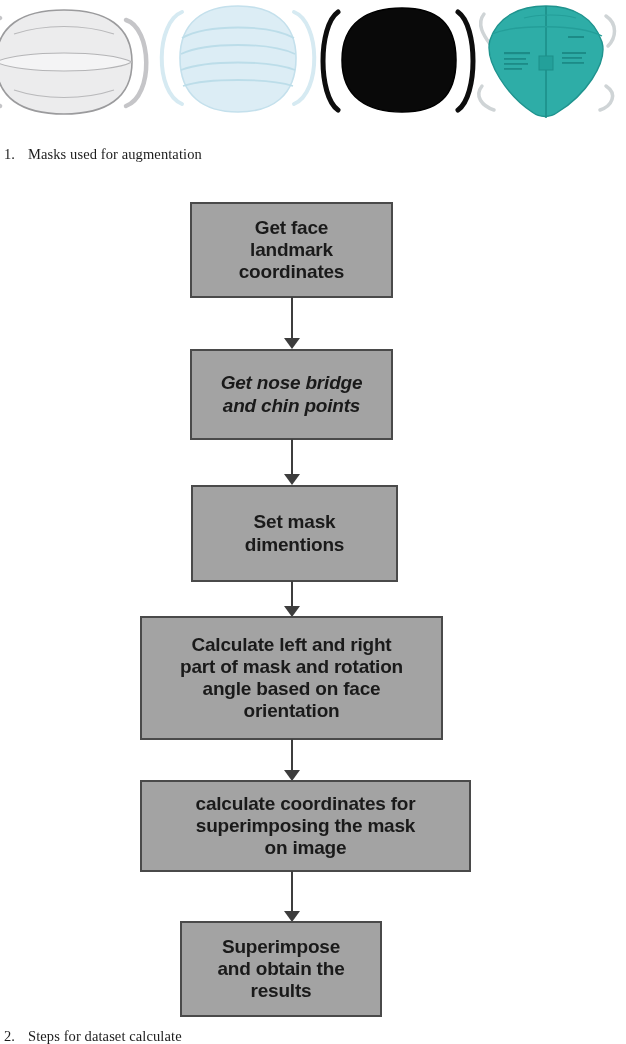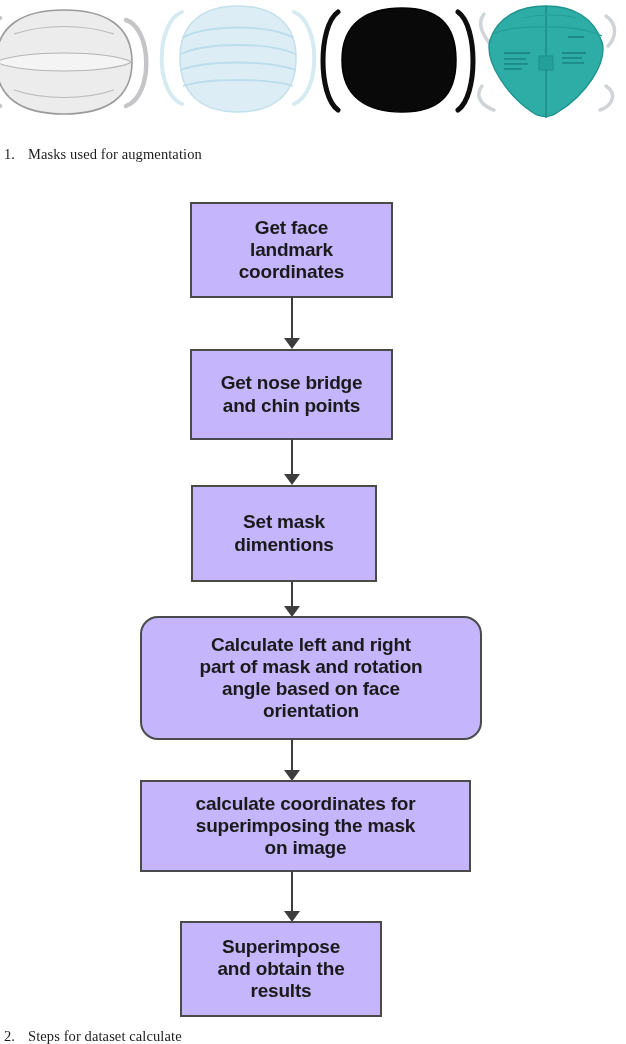--- a/index.html
+++ b/index.html
@@ -50,21 +50,21 @@
   #flowchart {
     position: absolute;
     left: 0; top: 190px;
     width: 626px;
     height: 840px;
   }
   .flow-box {
     position: absolute;
     box-sizing: border-box;
     border: 2px solid #4a4a4a;
-    background: #c4b5fd;
+    background: #a3a3a3;
     display: flex;
     align-items: center;
     justify-content: center;
     text-align: center;
     color: #1a1a1a;
     font-family: "Liberation Sans", "DejaVu Sans", sans-serif;
     font-weight: 700;
     font-size: 19px;
     line-height: 1.16;
     letter-spacing: -0.2px;
@@ -171,41 +171,41 @@
     <span class="box-text">Get face
 landmark
 coordinates</span>
   </div>
 
   <div class="connector" style="left:282px; top:107px; height:52px;">
     <span class="stem" style="height:41px;"></span>
     <span class="head" style="top:41px;"></span>
   </div>
 
-  <div class="flow-box" style="left:190px; top:159px; width:203px; height:91px;">
+  <div class="flow-box" style="left:190px; top:159px; width:203px; height:91px;font-style:italic;">
     <span class="box-text">Get nose bridge
 and chin points</span>
   </div>
 
   <div class="connector" style="left:282px; top:249px; height:46px;">
     <span class="stem" style="height:35px;"></span>
     <span class="head" style="top:35px;"></span>
   </div>
 
-  <div class="flow-box" style="left:191px; top:295px; width:186px; height:97px;">
+  <div class="flow-box" style="left:191px; top:295px; width:207px; height:97px;">
     <span class="box-text">Set mask
 dimentions</span>
   </div>
 
   <div class="connector" style="left:282px; top:391px; height:36px;">
     <span class="stem" style="height:25px;"></span>
     <span class="head" style="top:25px;"></span>
   </div>
 
-  <div class="flow-box" style="left:140px; top:426px; width:342px; height:124px;border-radius:18px;">
+  <div class="flow-box" style="left:140px; top:426px; width:303px; height:124px;">
     <span class="box-text">Calculate left and right
 part of mask and rotation
 angle based on face
 orientation</span>
   </div>
 
   <div class="connector" style="left:282px; top:549px; height:42px;">
     <span class="stem" style="height:31px;"></span>
     <span class="head" style="top:31px;"></span>
   </div>

